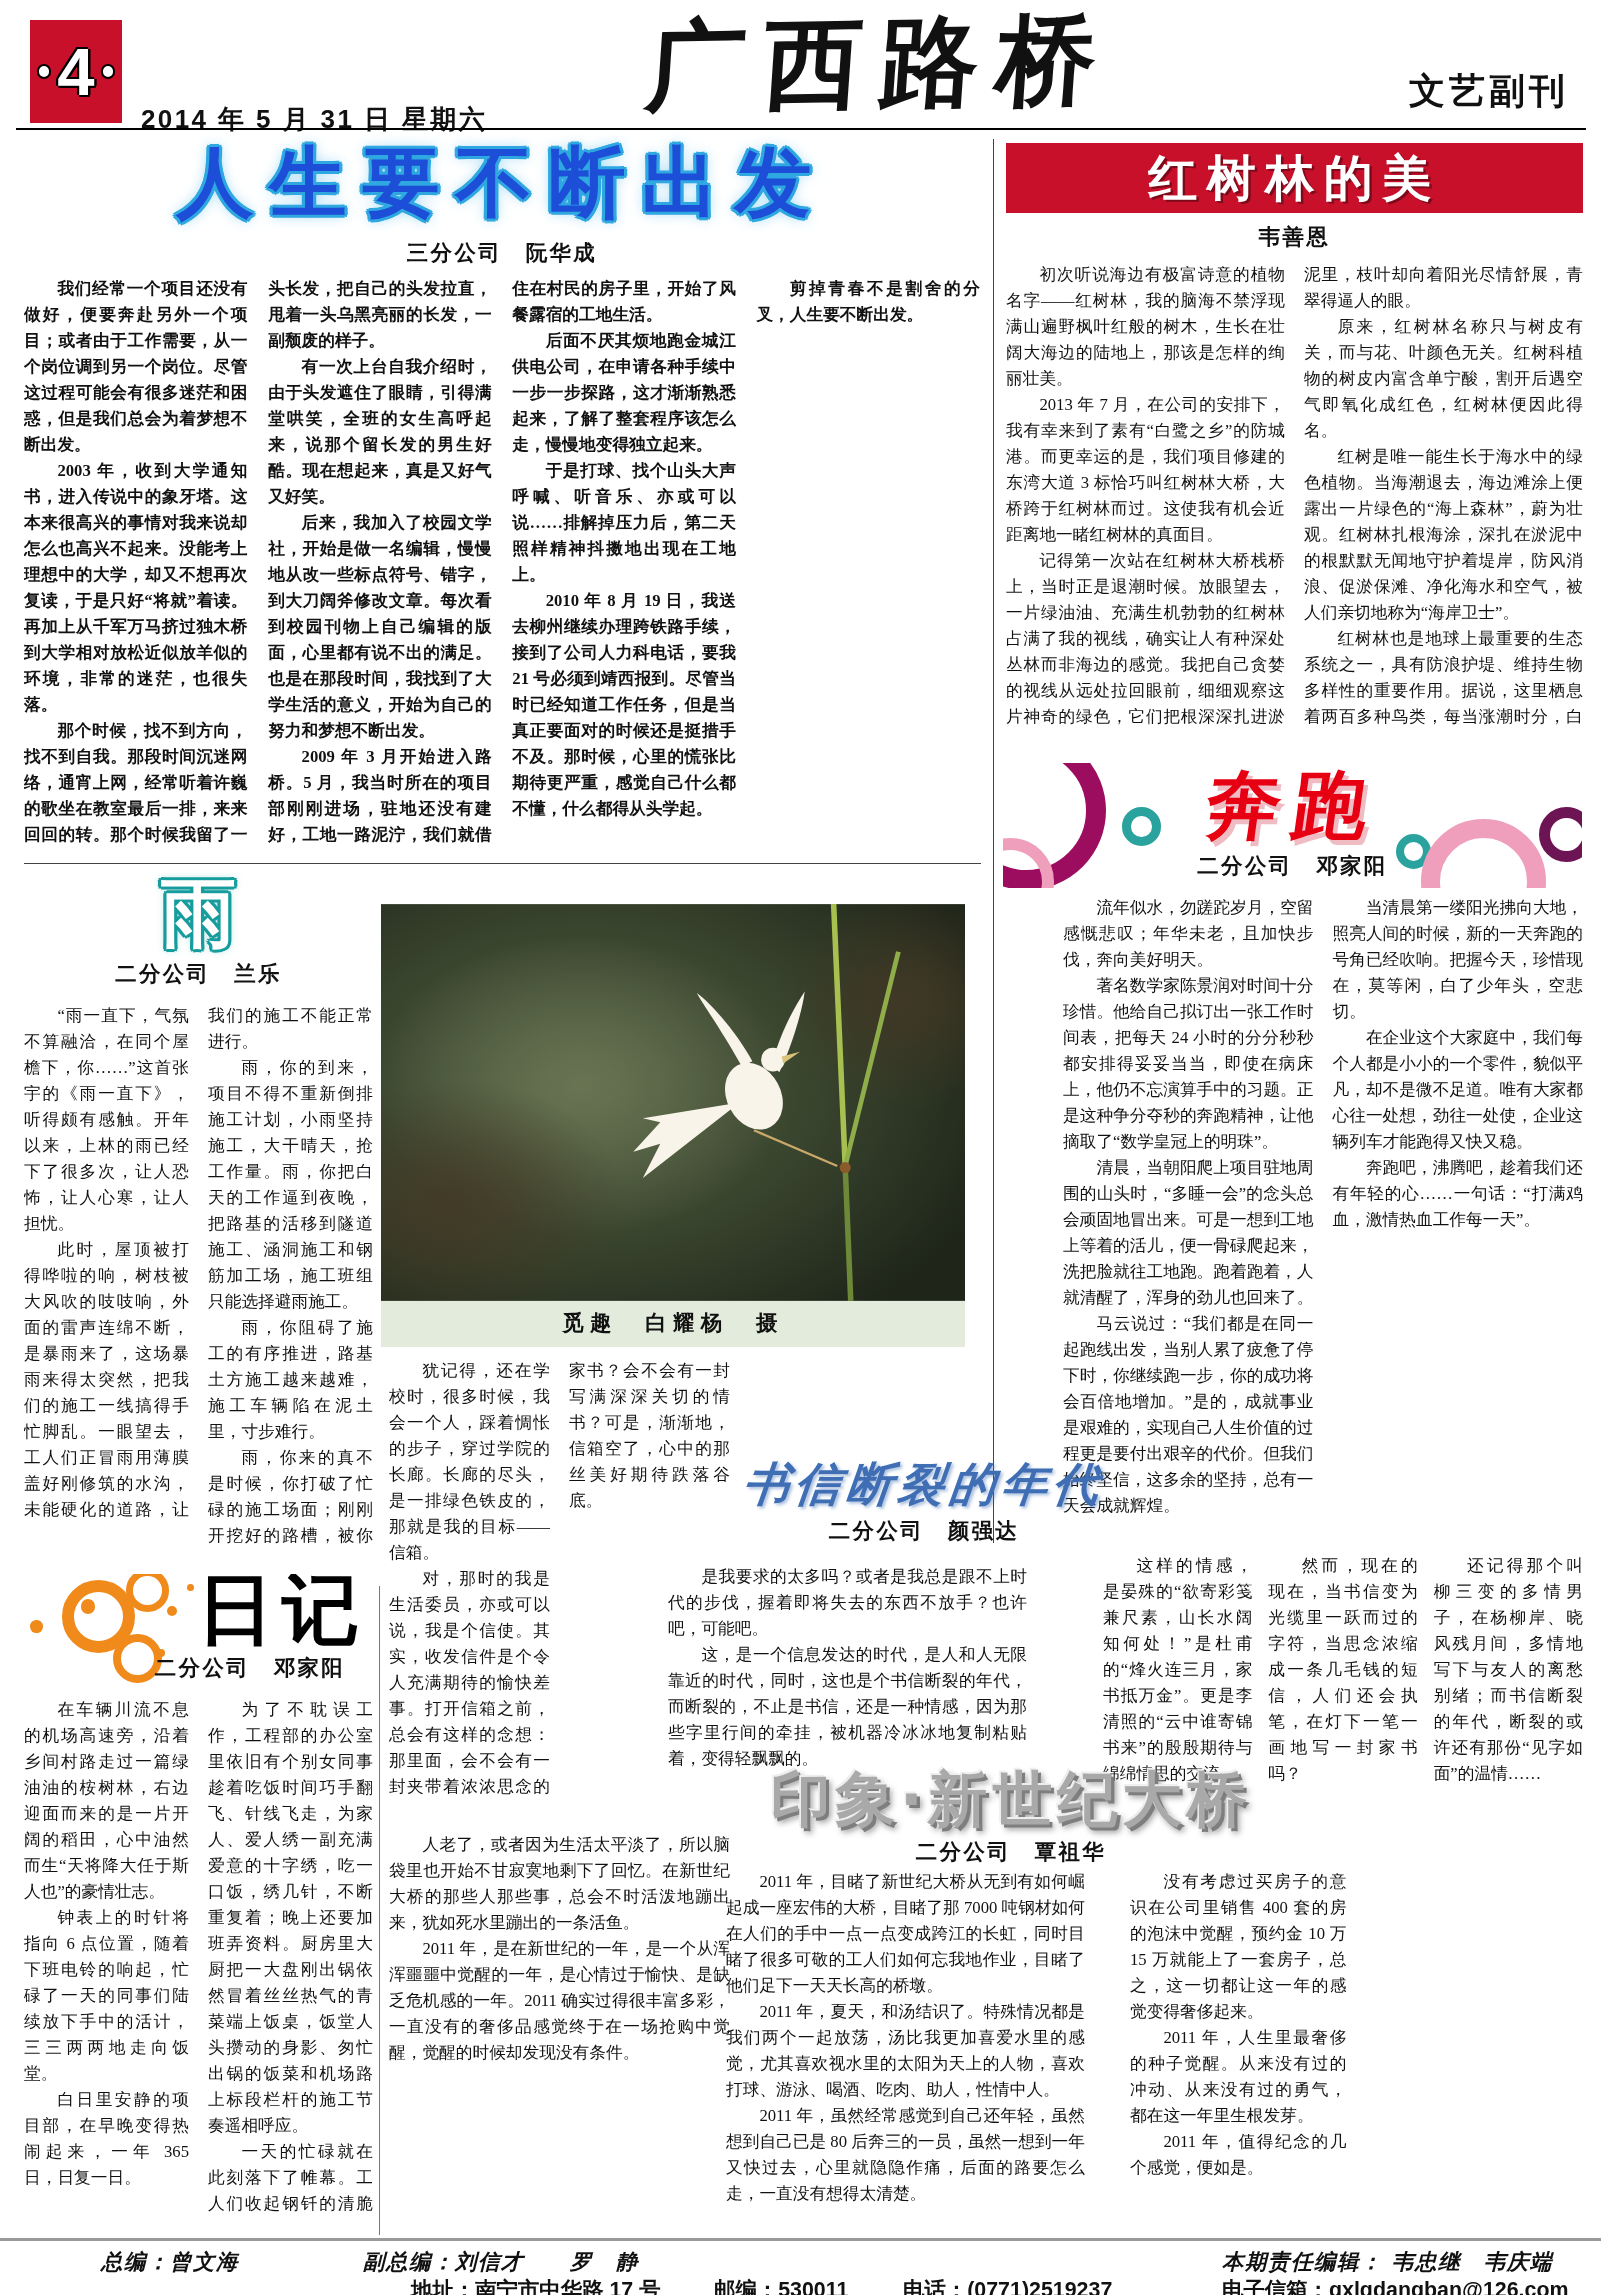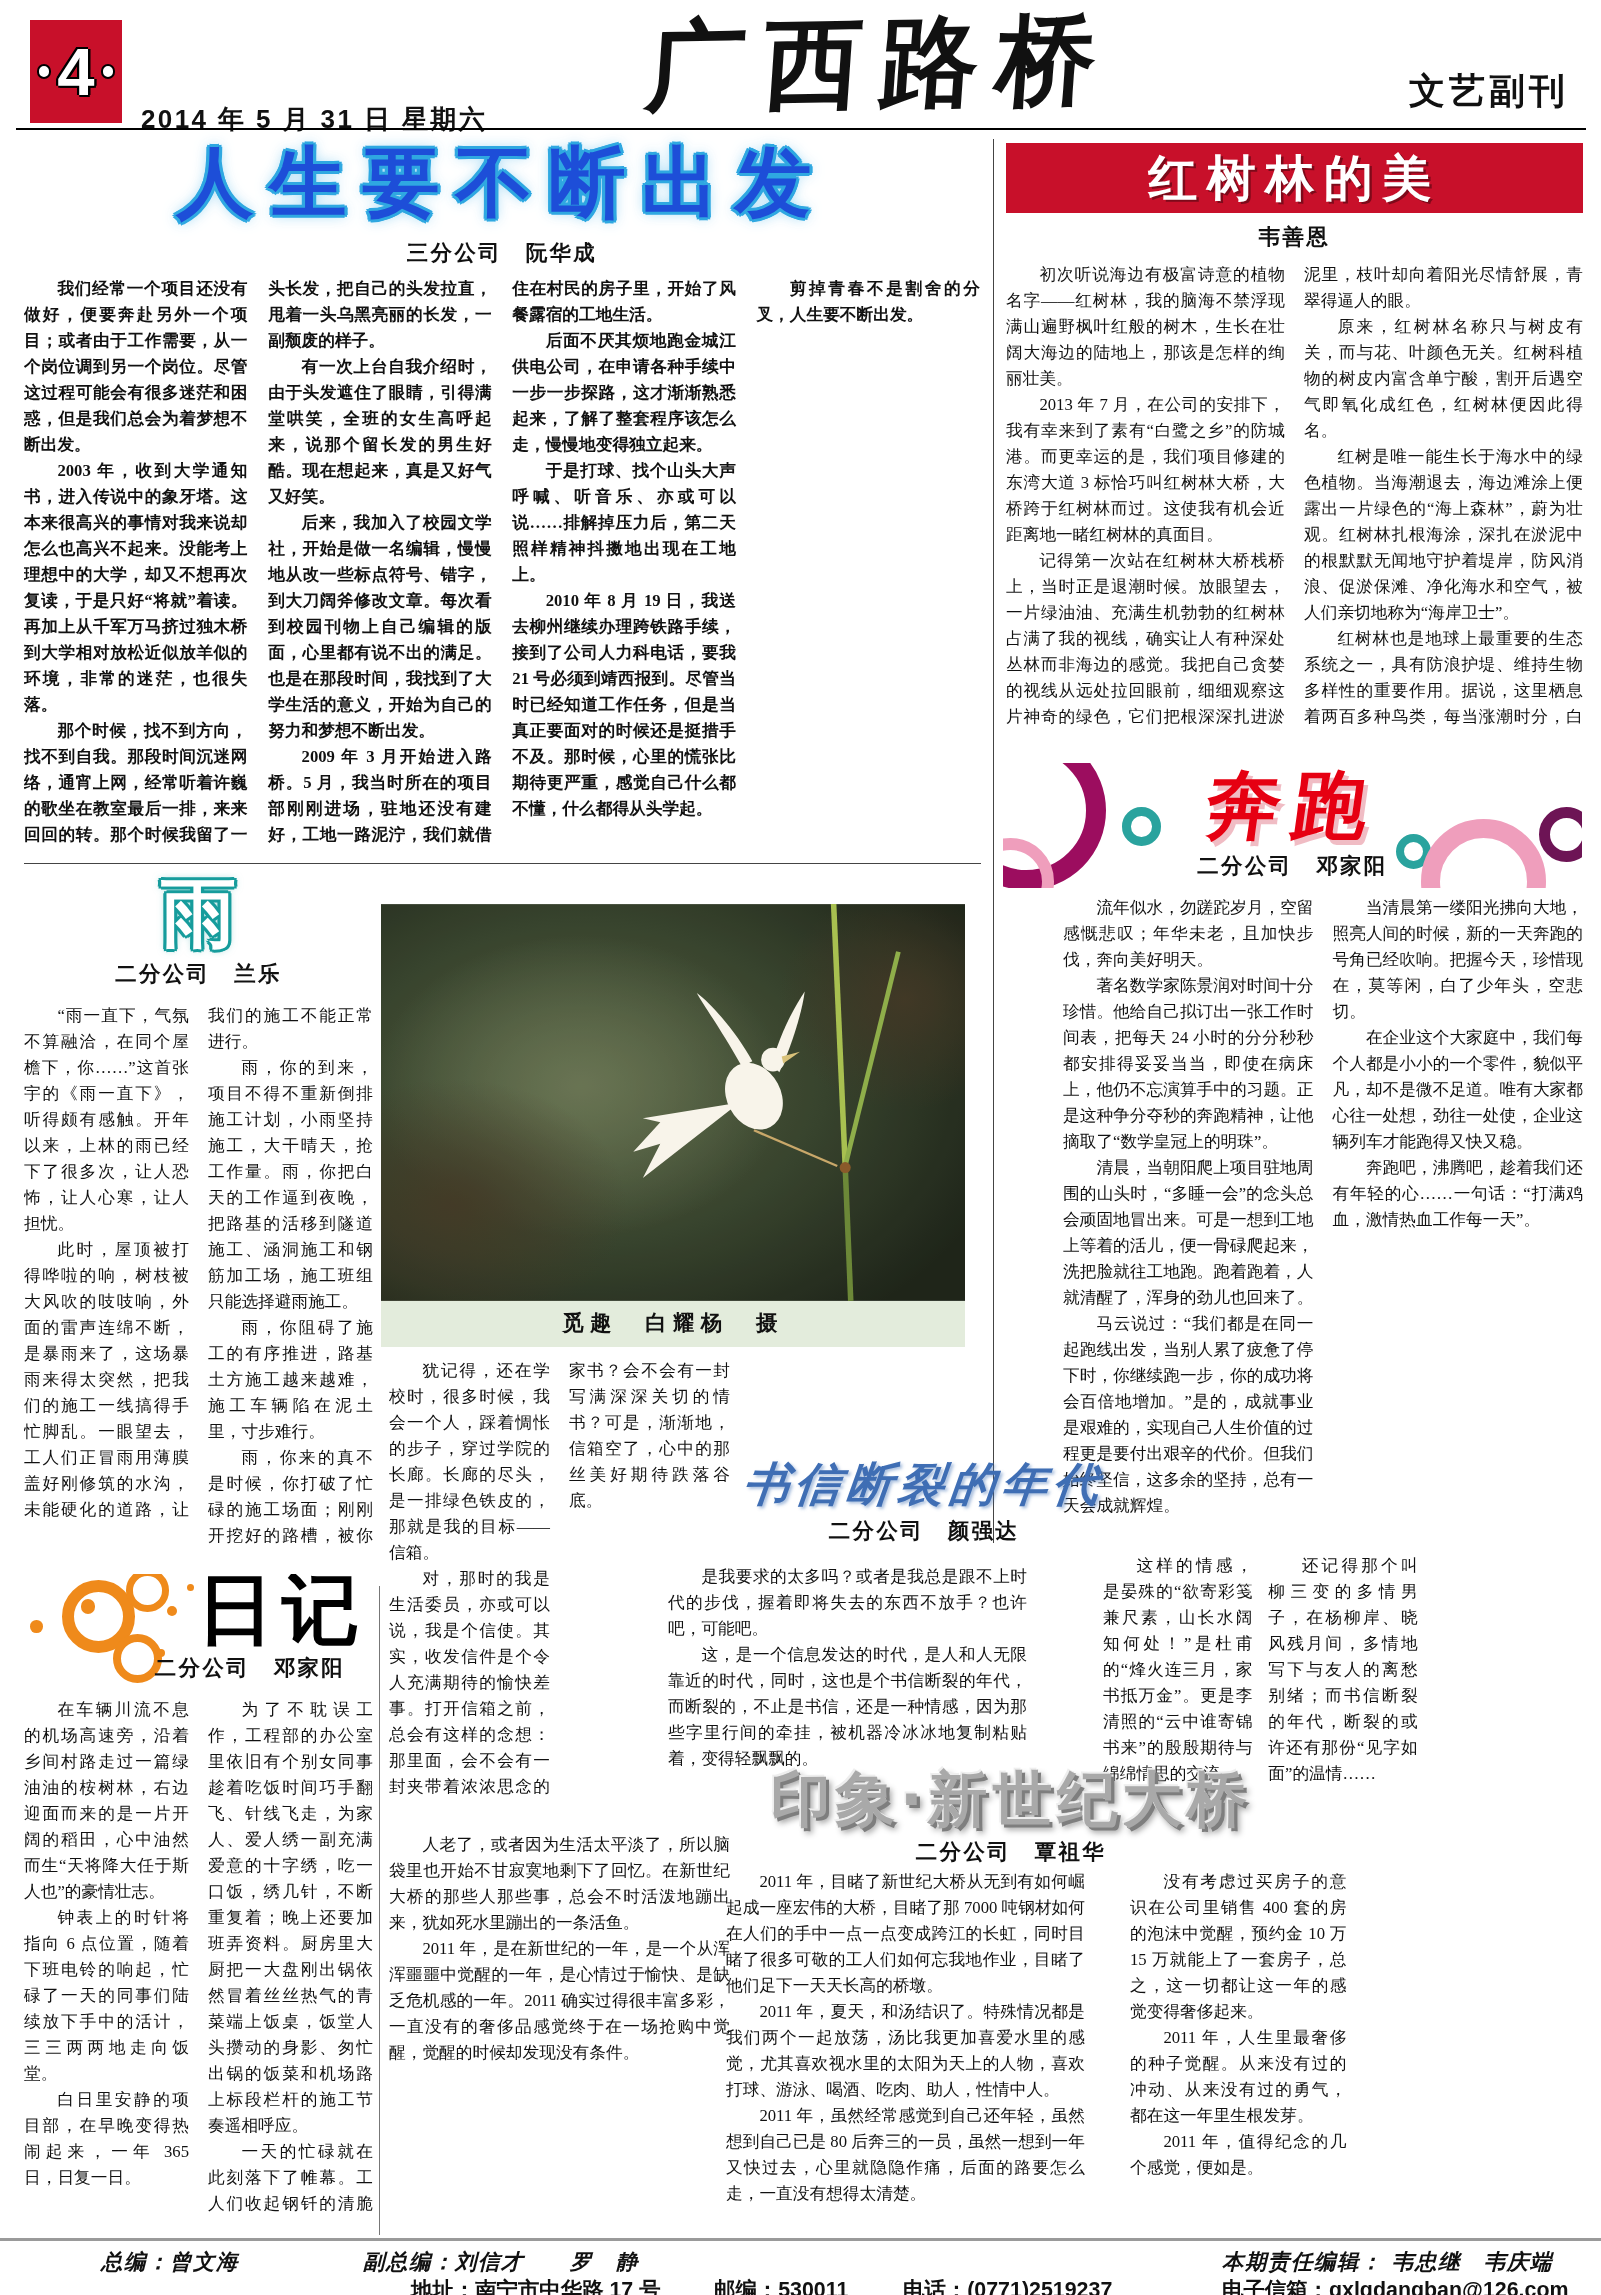--- a/index.html
+++ b/index.html
@@ -185,20 +185,21 @@
   <div class="abs" style="left:690px;top:1461px;width:468px;">
     <div class="t-letter">书信断裂的年代</div>
     <div class="byline" style="margin-top:11px;">二分公司　颜强达</div>
   </div>
   <div class="abs bt" style="left:668px;top:1564px;width:359px;height:259px;">
       <p>是我要求的太多吗？或者是我总是跟不上时代的步伐，握着即将失去的东西不放手？也许吧，可能吧。</p>
       <p>这，是一个信息发达的时代，是人和人无限靠近的时代，同时，这也是个书信断裂的年代，而断裂的，不止是书信，还是一种情感，因为那些字里行间的牵挂，被机器冷冰冰地复制粘贴着，变得轻飘飘的。</p>
     </div>
   <div class="abs bt c3" style="left:1103px;top:1553px;width:480px;height:270px;">
       <p>这样的情感，是晏殊的“欲寄彩笺兼尺素，山长水阔知何处！”是杜甫的“烽火连三月，家书抵万金”。更是李清照的“云中谁寄锦书来”的殷殷期待与绵绵情思的交流。</p>
+      <p>然而，现在的现在，当书信变为光缆里一跃而过的字符，当思念浓缩成一条几毛钱的短信，人们还会执笔，在灯下一笔一画地写一封家书吗？</p>
       <p>还记得那个叫柳三变的多情男子，在杨柳岸、晓风残月间，多情地写下与友人的离愁别绪；而书信断裂的年代，断裂的或许还有那份“见字如面”的温情……</p>
     </div>
 
   <div class="abs band" style="left:24px;top:1574px;width:349px;height:119px;">
     <div class="ring" style="left:38px;top:6.3px;width:49px;height:49px;border:12px solid #ef8a1b;"></div>
     <div class="ring" style="left:57px;top:25.4px;width:14.3px;height:14.3px;background:#ef8a1b;"></div>
     <div class="ring" style="left:102px;top:-4.8px;width:28.6px;height:28.6px;border:7.1px solid #ef8a1b;"></div>
     <div class="ring" style="left:6.3px;top:46px;width:12.7px;height:12.7px;background:#ef8a1b;"></div>
     <div class="ring" style="left:89px;top:60px;width:33px;height:33px;border:8.7px solid #ef8a1b;"></div>
     <div class="ring" style="left:143px;top:32px;width:10.3px;height:10.3px;background:#ef8a1b;"></div>

